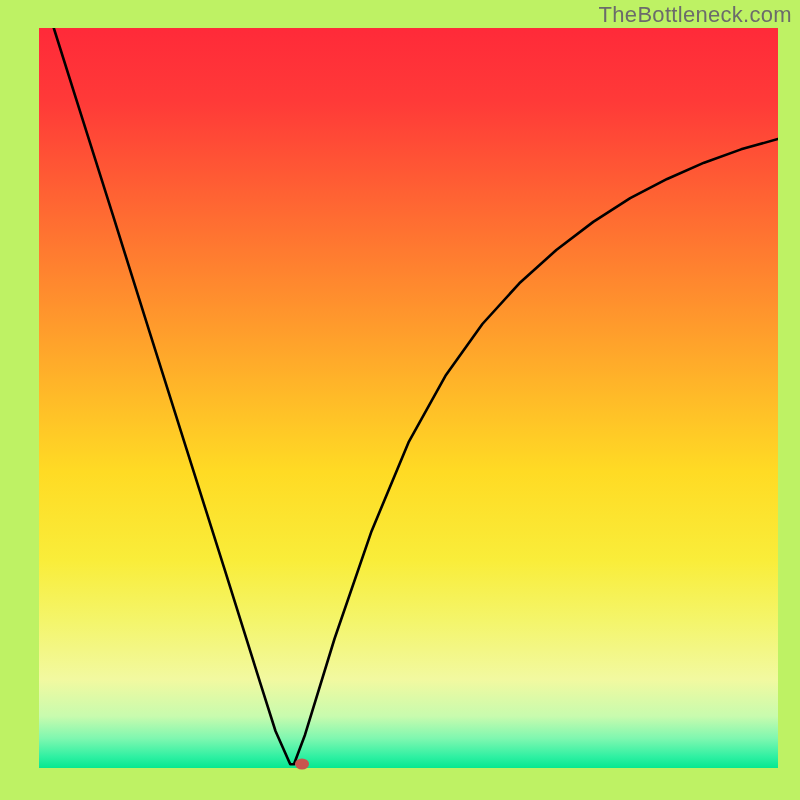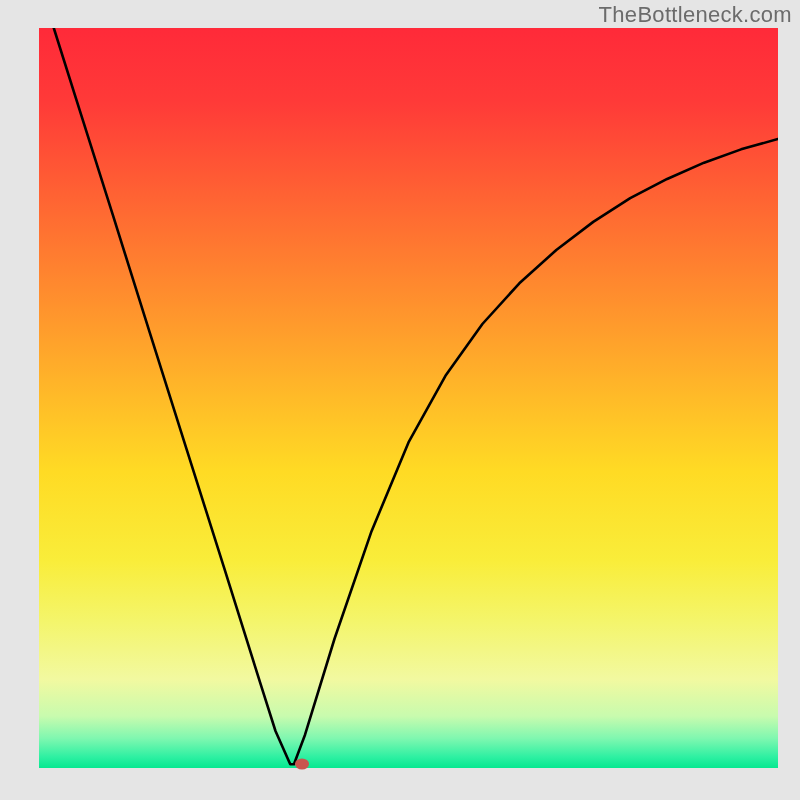--- a/index.html
+++ b/index.html
@@ -8,21 +8,21 @@
     width: 800px;
     height: 800px;
     overflow: hidden;
     background: #000;
     font-family: Arial, Helvetica, sans-serif;
   }
   .frame {
     position: relative;
     width: 800px;
     height: 800px;
-    background: #e5e5e5;
+    background: #bef264;
   }
   .watermark {
     position: absolute;
     top: 2px;
     right: 8px;
     color: #6b6b6b;
     font-size: 22px;
     letter-spacing: 0.3px;
     font-weight: 400;
     user-select: none;

